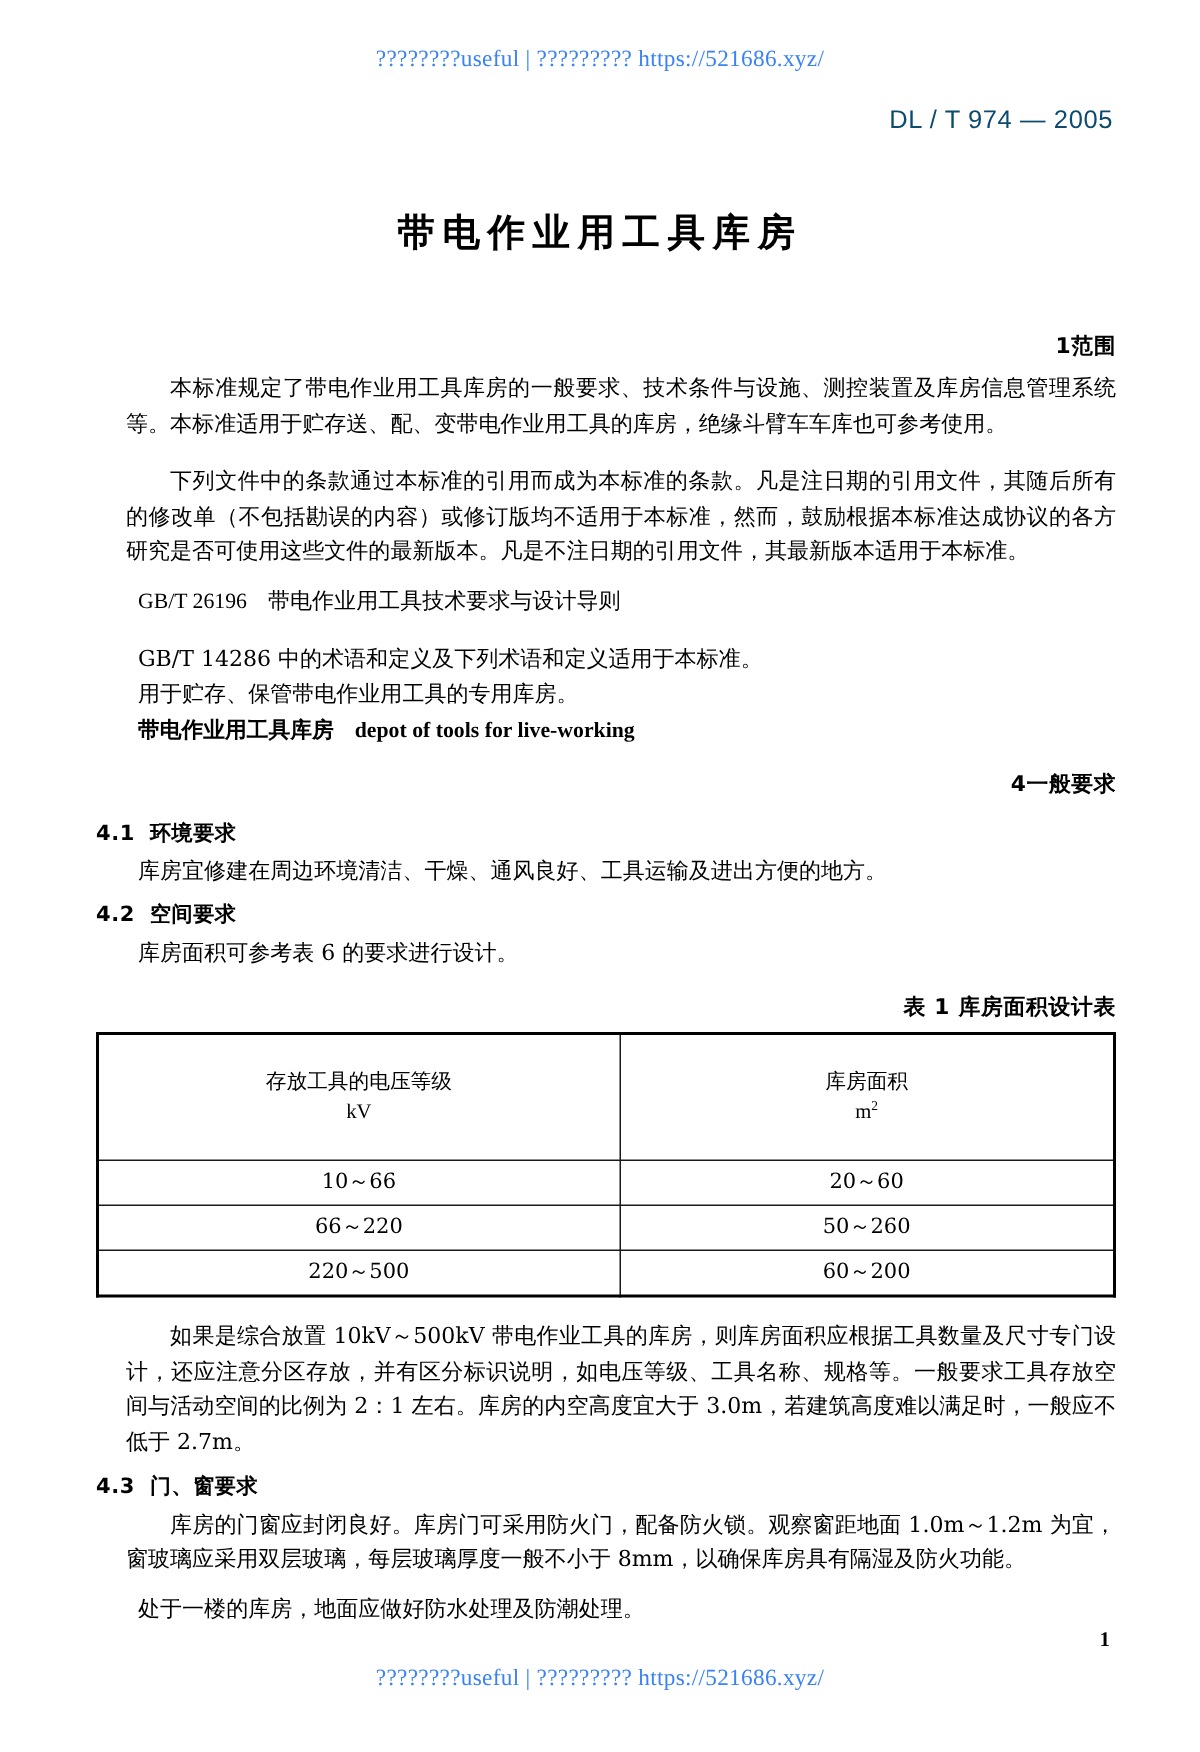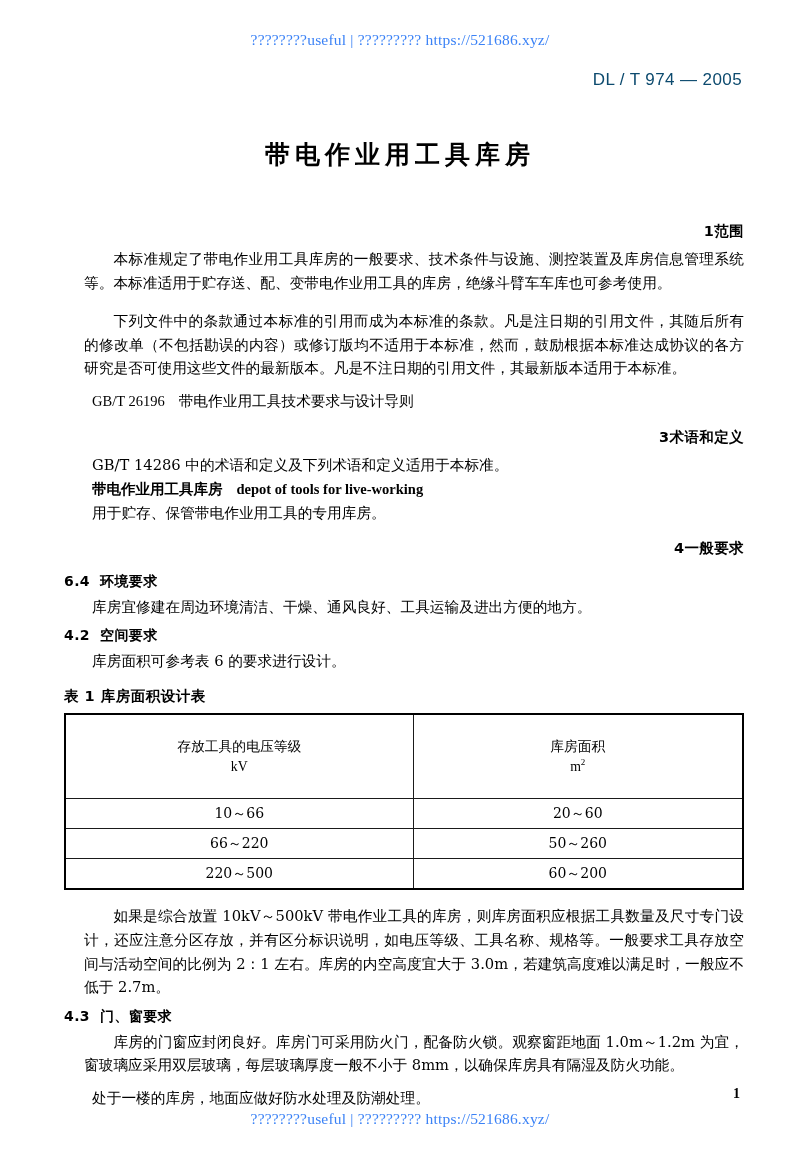--- a/index.html
+++ b/index.html
@@ -107,21 +107,21 @@
     font-size: 14.5px;
   }
   .term-cn {
     font-family: "DejaVu Sans", "Liberation Sans", sans-serif;
     font-weight: bold;
     font-size: 14.5px;
   }
 
   
   .table-caption {
-    text-align: left;
+    text-align: right;
     font-family: "DejaVu Sans", "Liberation Sans", sans-serif;
     font-size: 14.5px;
     font-weight: bold;
     letter-spacing: 0.5px;
     margin: 0 0 7px 0;
   }
   table.area-table {
     border-collapse: collapse;
     width: 678px;
     margin: 0;
@@ -182,39 +182,36 @@
     <div class="gap-md"></div>
 
     <p class="body indent">下列文件中的条款通过本标准的引用而成为本标准的条款。凡是注日期的引用文件，其随后所有的修改单（不包括勘误的内容）或修订版均不适用于本标准，然而，鼓励根据本标准达成协议的各方研究是否可使用这些文件的最新版本。凡是不注日期的引用文件，其最新版本适用于本标准。</p>
     <div class="gap-sm"></div>
     <p class="body hang">
       <span class="term-en" style="font-weight:normal">GB/T 26196</span>&nbsp;&nbsp;&nbsp;<span>带电作业用工具技术要求与设计导则</span>
     </p>
 
     <div class="gap-md"></div>
 
-    <h2 class="sec">
-      <span class="num">3</span><span>术语和定义</span>
-    </h2>
     <p class="body hang">GB/T 14286 中的术语和定义及下列术语和定义适用于本标准。</p>
+    <p class="body hang">用于贮存、保管带电作业用工具的专用库房。</p>
     <p class="body hang">
       <span class="term-cn">带电作业用工具库房</span>&nbsp;&nbsp;&nbsp;<span class="term-en">depot of tools for live-working</span>
     </p>
-    <p class="body hang">用于贮存、保管带电作业用工具的专用库房。</p>
 
     <div class="gap-md"></div>
 
     <h2 class="sec">
       <span class="num">4</span><span>一般要求</span>
     </h2>
 
     <div class="gap-sm"></div>
 
     <h3 class="subsec">
-      <span class="num">6.4</span><span>环境要求</span>
+      <span class="num">4.1</span><span>环境要求</span>
     </h3>
     <p class="body hang">库房宜修建在周边环境清洁、干燥、通风良好、工具运输及进出方便的地方。</p>
 
     <div class="gap-sm"></div>
 
     <h3 class="subsec">
       <span class="num">4.2</span><span>空间要求</span>
     </h3>
     <p class="body hang">库房面积可参考表 6 的要求进行设计。</p>
 

